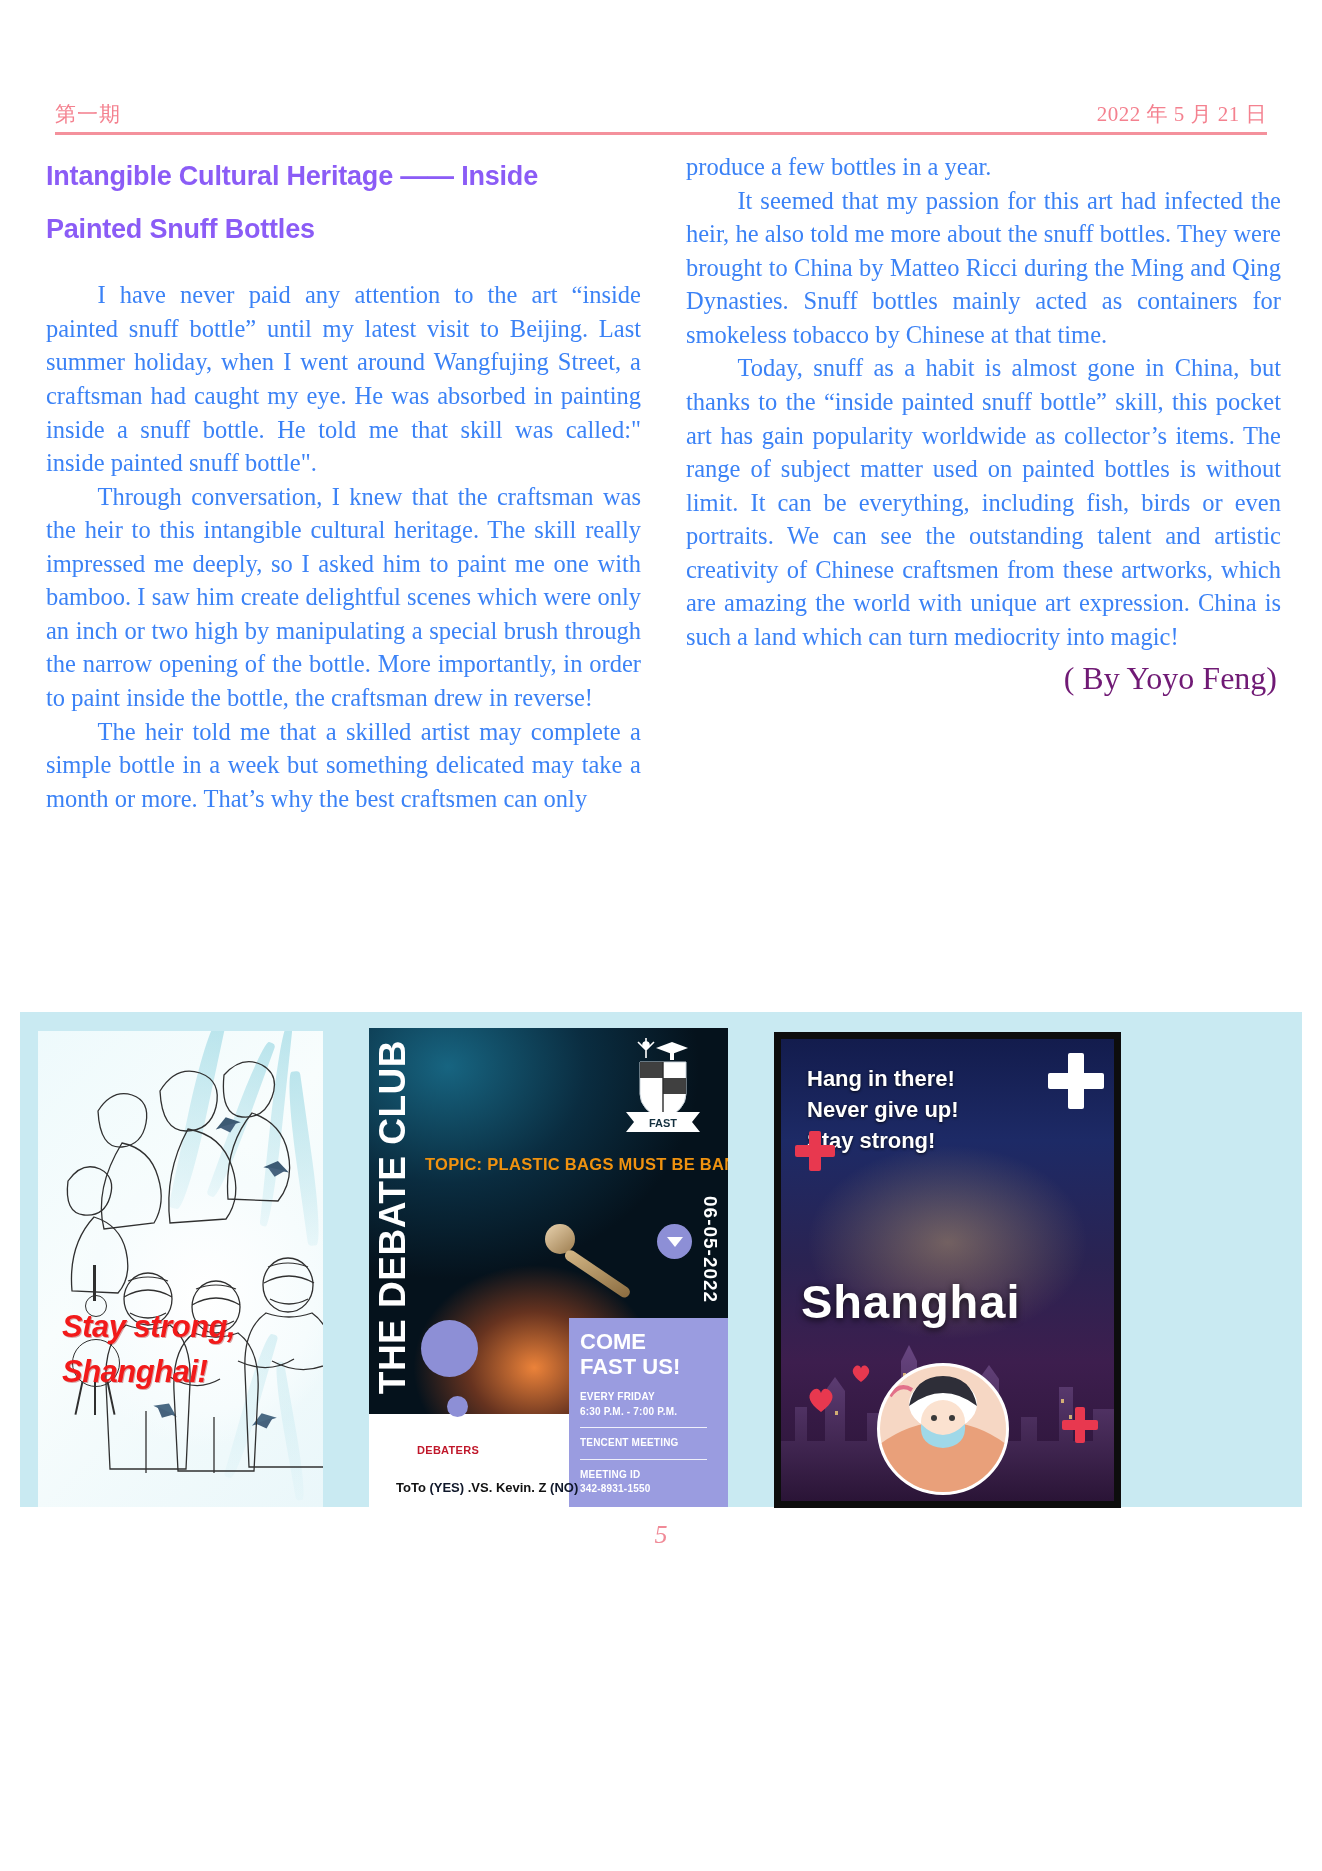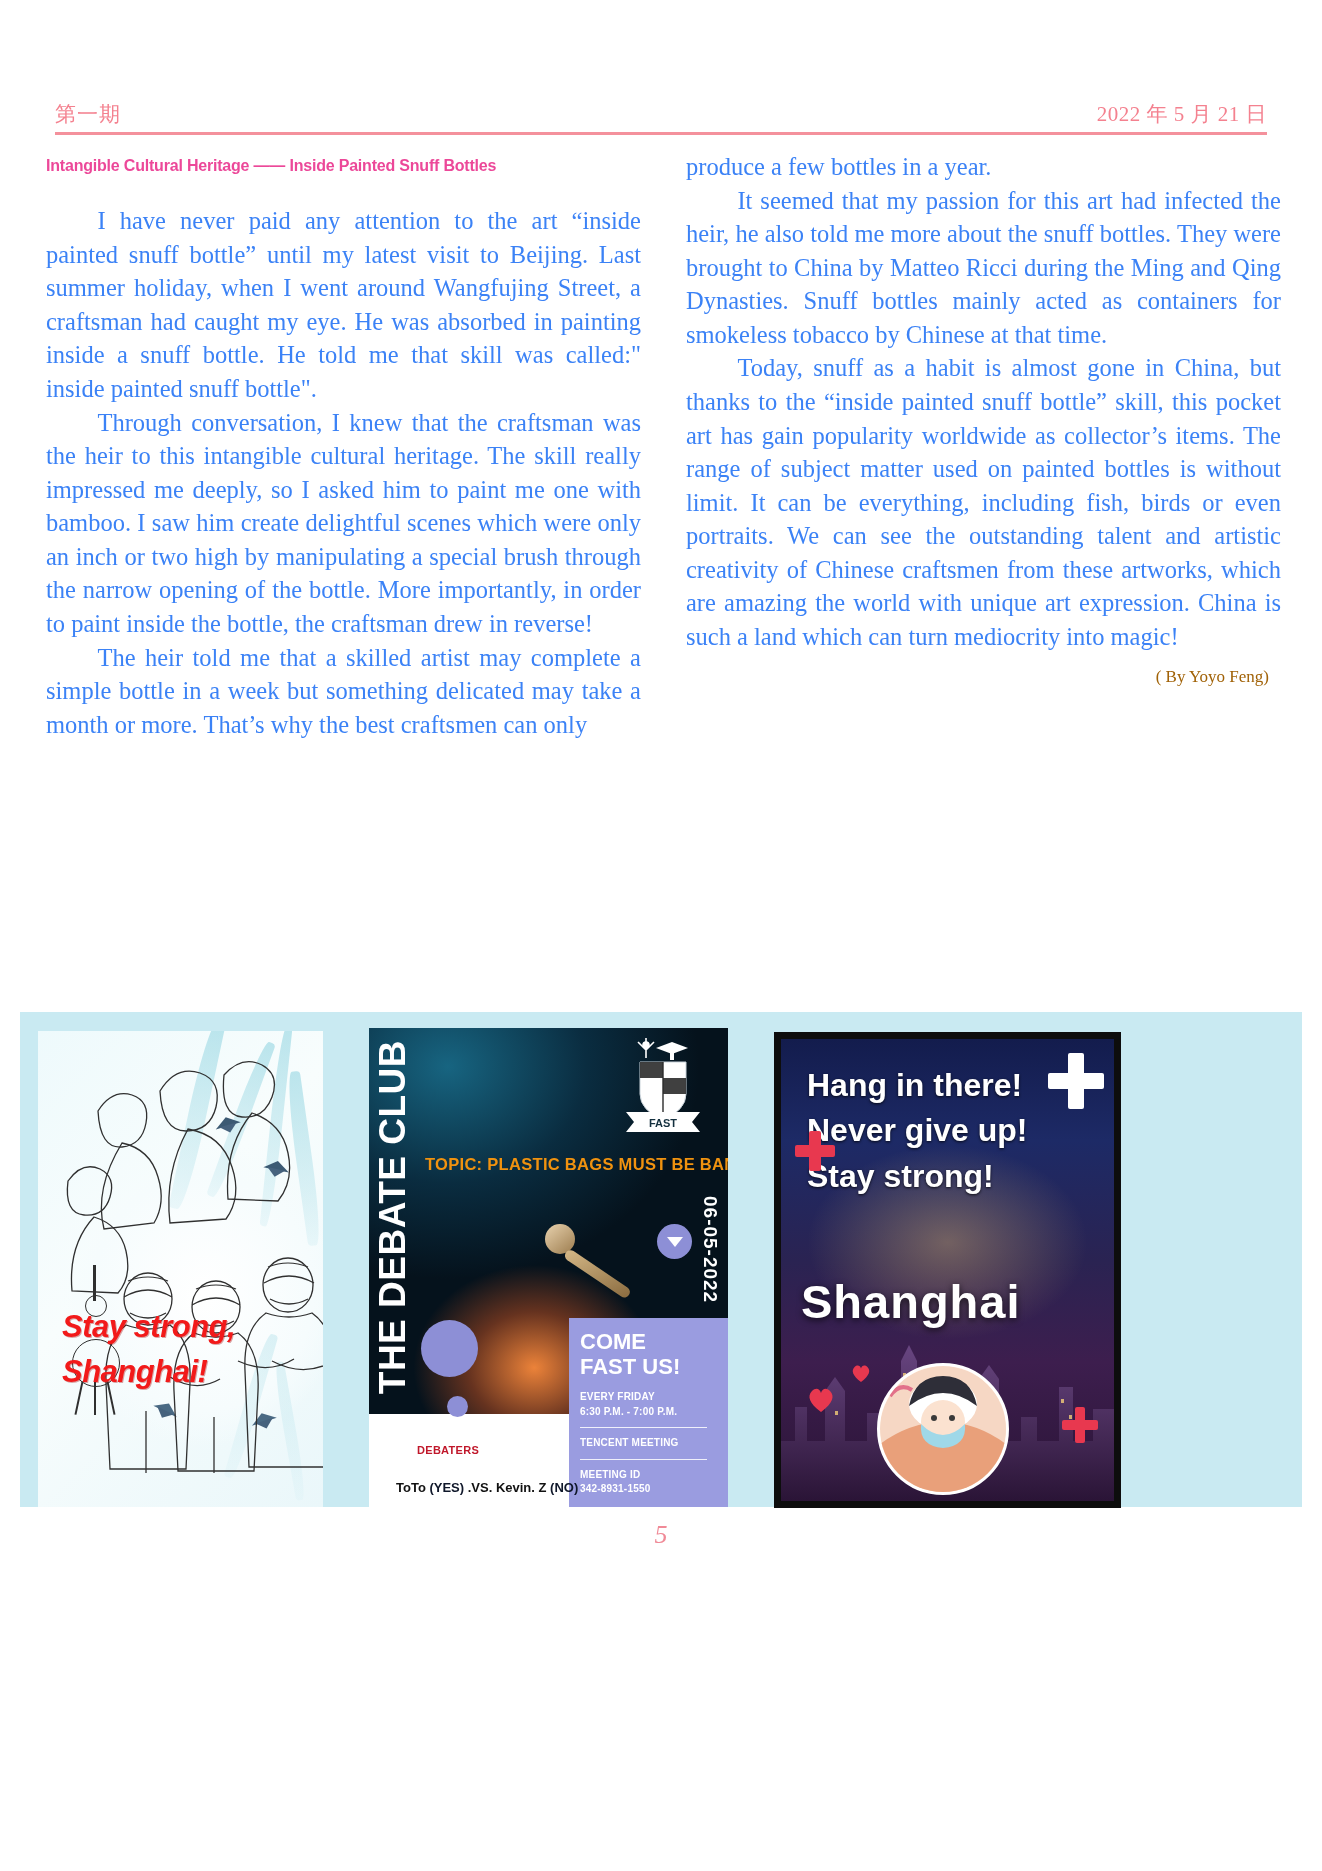--- a/index.html
+++ b/index.html
@@ -52,45 +52,45 @@
     position: absolute;
     top: 0;
     width: 595px;
   }
   .col-left  { left: 0; }
   .col-right { left: 640px; }
 
   h1.article-title {
     margin: 0 0 0 0;
     font-family: "Liberation Sans", sans-serif;
-    font-size: 16px;
+    font-size: 27px;
     font-weight: bold;
     line-height: 1.95;
-    color: #ec4899;
+    color: #8b5cf6;
     letter-spacing: -0.2px;
   }
 
   p.body-text {
     margin: 0;
     font-family: "Liberation Serif", serif;
     font-size: 24.5px;
     line-height: 1.37;
     text-align: justify;
     text-justify: inter-word;
     color: #3b82f6;
     text-indent: 2.1em;
   }
   p.body-text.cont { text-indent: 0; }
   p.byline {
-    margin: 12px;
+    margin: 4px;
     font-family: "Liberation Serif", serif;
-    font-size: 17px;
+    font-size: 32px;
     line-height: 1.37;
     text-align: right;
-    color: #a16207;
+    color: #701a75;
   }
   .gap-sm { height: 23px; }
 
   
   #poster-strip {
     position: absolute;
     left: 20px;
     top: 1012px;
     width: 1282px;
     height: 495px;
@@ -376,21 +376,21 @@
     background:
       radial-gradient(ellipse 60% 30% at 50% 44%, rgba(255,210,120,0.35) 0%, rgba(0,0,0,0) 70%),
       linear-gradient(180deg, #131c4d 0%, #1d2a66 22%, #2a2352 48%, #3d1e4e 70%, #2a1436 100%);
   }
   #poster-3 .hang {
     position: absolute;
     left: 26px;
     top: 24px;
     font-family: "Liberation Sans", sans-serif;
     font-weight: bold;
-    font-size: 32px;
+    font-size: 22px;
     line-height: 1.42;
     color: #ffffff;
     text-shadow: 0 1px 3px rgba(0,0,0,0.8);
     z-index: 5;
   }
   #poster-3 .bigword {
     position: absolute;
     left: 20px;
     top: 235px;
     font-family: "Liberation Sans", sans-serif;

